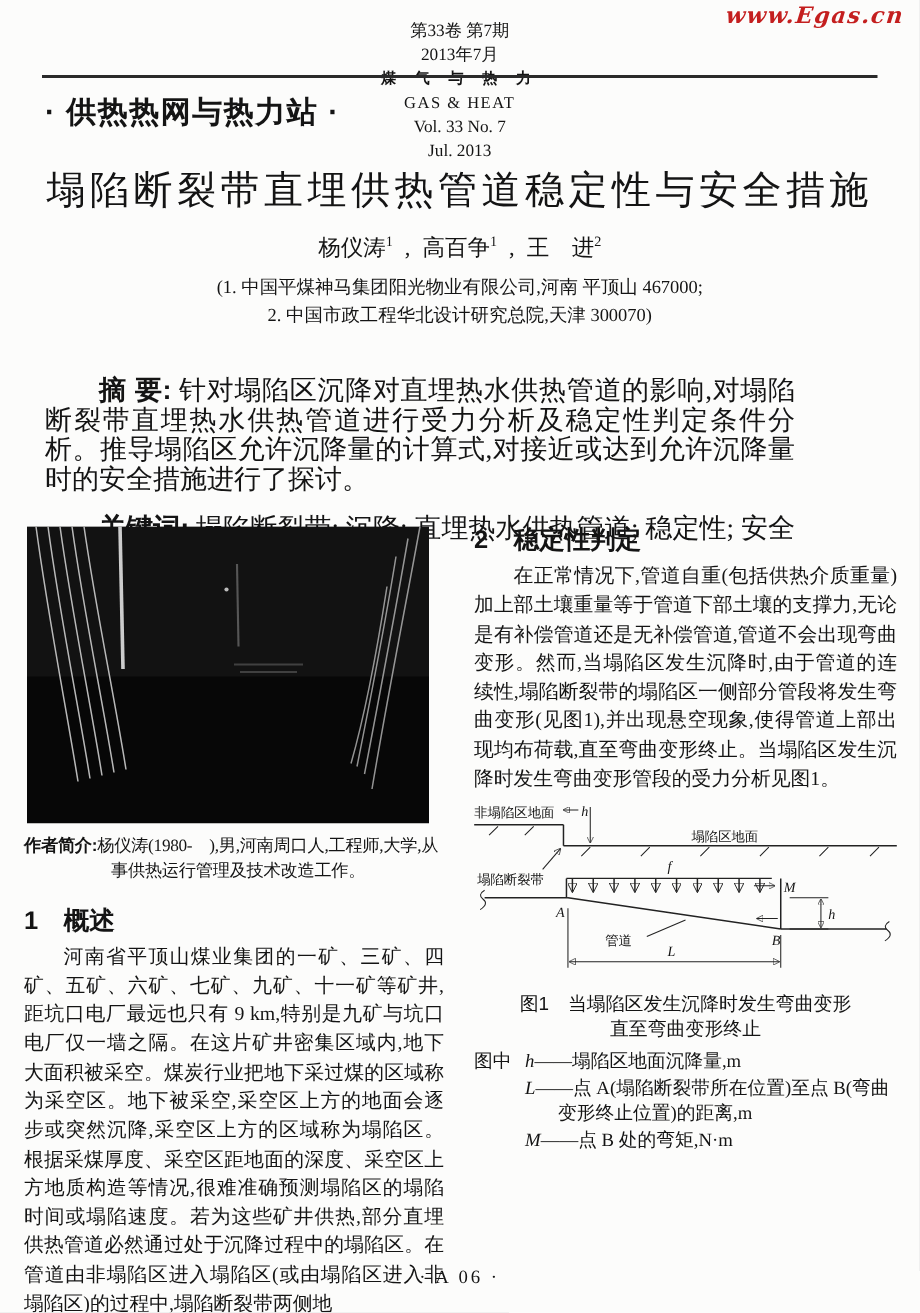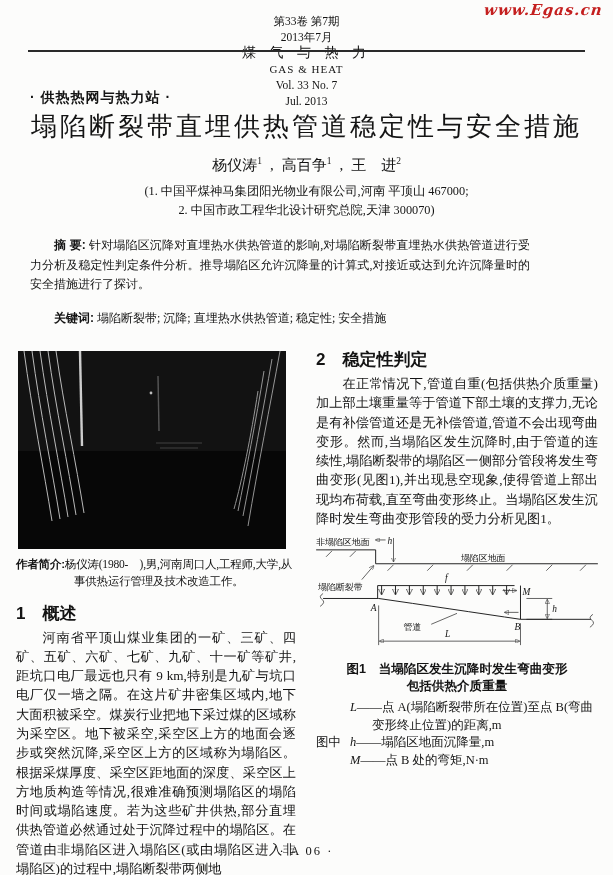--- a/index.html
+++ b/index.html
@@ -3,38 +3,38 @@
 <meta charset="utf-8">
 <style>
   html,body{margin:0;padding:0;background:#e8e8e8;}
   .page{position:relative;width:613px;height:875px;margin:0 auto;background:#fcfcfb;
         font-family:"Liberation Serif",serif;color:#141414;overflow:hidden;}
   .it{font-style:italic;font-family:"Liberation Serif",serif;}
   
   .hdr{position:absolute;top:13px;left:30px;right:30px;display:flex;
        justify-content:space-between;font-size:11.5px;line-height:16px;flex-direction:column;}
   .hdr .blk{text-align:center;}
-  .hdr .jcn{font-size:14px;letter-spacing:5px;}
+  .hdr .jcn{font-size:10px;letter-spacing:5px;font-weight:bold;}
   .hdr .jen{font-size:11px;letter-spacing:1px;text-align:center;}
   .wm{position:absolute;top:1px;right:10px;color:#c41f1f;font-weight:bold;
       font-style:italic;font-size:15px;font-family:"DejaVu Serif",serif;
       transform:skewX(-6deg);letter-spacing:1px;}
   .rule{position:absolute;top:50px;left:28px;right:28px;border-top:2px solid #2a2a2a;}
-  .coltag{position:absolute;top:61px;left:30px;font-size:14px;font-weight:bold;
-          font-family:"Liberation Sans",sans-serif;letter-spacing:1px;margin-top:28px;}
+  .coltag{position:absolute;top:61px;left:30px;font-size:20px;font-weight:bold;
+          font-family:"Liberation Sans",sans-serif;letter-spacing:1px;}
   
   .title{position:absolute;top:109px;left:0;right:0;text-align:center;
          font-size:26px;letter-spacing:3px;}
   .authors{position:absolute;top:156px;left:0;right:0;text-align:center;font-size:15px;}
   .authors sup{font-size:9.5px;}
   .authors .sep{padding:0 8px;}
   .affil{position:absolute;top:182px;left:0;right:0;text-align:center;
          font-size:12.3px;line-height:19px;}
   
-  .abs{position:absolute;top:236px;left:30px;width:500px;font-size:12px;
+  .abs{position:absolute;top:251px;left:30px;width:500px;font-size:18px;
        line-height:19.5px;text-align:justify;}
   .abs p{margin:0;text-indent:2em;}
   .abs .kw{margin-top:14px;}
   .abs .clc{margin-top:2px;text-align:left;}
   .abs b{font-family:"Liberation Sans",sans-serif;font-weight:bold;}
   .gap{margin-left:24px;}
   
   .colL{position:absolute;left:16px;top:342px;width:280px;}
   .colR{position:absolute;left:316px;top:340px;width:282px;}
   .body-p{margin:0;font-size:13.2px;line-height:19.3px;text-align:justify;}
@@ -46,21 +46,21 @@
   .bio{margin-top:7px;font-size:11.5px;line-height:17px;letter-spacing:-0.2px;
        padding-left:58px;text-indent:-58px;}
   .bio b{font-family:"Liberation Sans",sans-serif;}
   
   .fig{width:282px;height:125px;margin-top:6px;display:block;}
   .fig path,.fig line{stroke:#222;fill:none;stroke-width:1;}
   .fig .thin{stroke-width:0.7;}
   .fig text{fill:#141414;font-size:9px;font-family:"Liberation Sans",sans-serif;}
   .fig text.it{font-size:9.5px;font-family:"Liberation Serif",serif;}
   .figcap{margin-top:2px;text-align:center;font-size:12.6px;line-height:16.5px;
-          font-weight:bold;font-family:"Liberation Sans",sans-serif;}
+          font-weight:normal;font-family:"Liberation Sans",sans-serif;}
   .legend{margin-top:5px;font-size:12.5px;line-height:17.5px;}
   .lg-row{position:relative;padding-left:56px;text-indent:-22px;margin:0;}
   .lg-intro{position:absolute;left:0;top:0;text-indent:0;}
   .footer{position:absolute;bottom:16px;left:0;right:0;text-align:center;
           font-size:12.5px;letter-spacing:2px;}
 </style>
 </head>
 <body>
 
 <div class="page">
@@ -192,25 +192,25 @@
       <text class="it" x="238" y="79">h</text>
 
       <line class="thin" x1="63" y1="72" x2="63" y2="112"></line>
       <line class="thin" x1="206" y1="90" x2="206" y2="112"></line>
       <line class="thin" x1="64" y1="108" x2="205" y2="108" marker-start="url(#arr)" marker-end="url(#arr)"></line>
       <text class="it" x="130" y="104">L</text>
     </svg>
 
     <div class="figcap">
       <div>图1　当塌陷区发生沉降时发生弯曲变形</div>
-      <div>包括供热介质重量</div>
+      <div>直至弯曲变形终止</div>
     </div>
 
     <div class="legend">
+      <p class="lg-row"><span class="lg-intro">图中</span><i>h</i><span>——塌陷区地面沉降量,m</span></p>
       <p class="lg-row"><i>L</i><span>——点 A(塌陷断裂带所在位置)至点 B(弯曲变形终止位置)的距离,m</span></p>
-      <p class="lg-row"><span class="lg-intro">图中</span><i>h</i><span>——塌陷区地面沉降量,m</span></p>
       <p class="lg-row"><i>M</i><span>——点 B 处的弯矩,N·m</span></p>
     </div>
   </div>
 
   <div class="footer">· A 06 ·</div>
 
 </div>
 
 </body></html>

